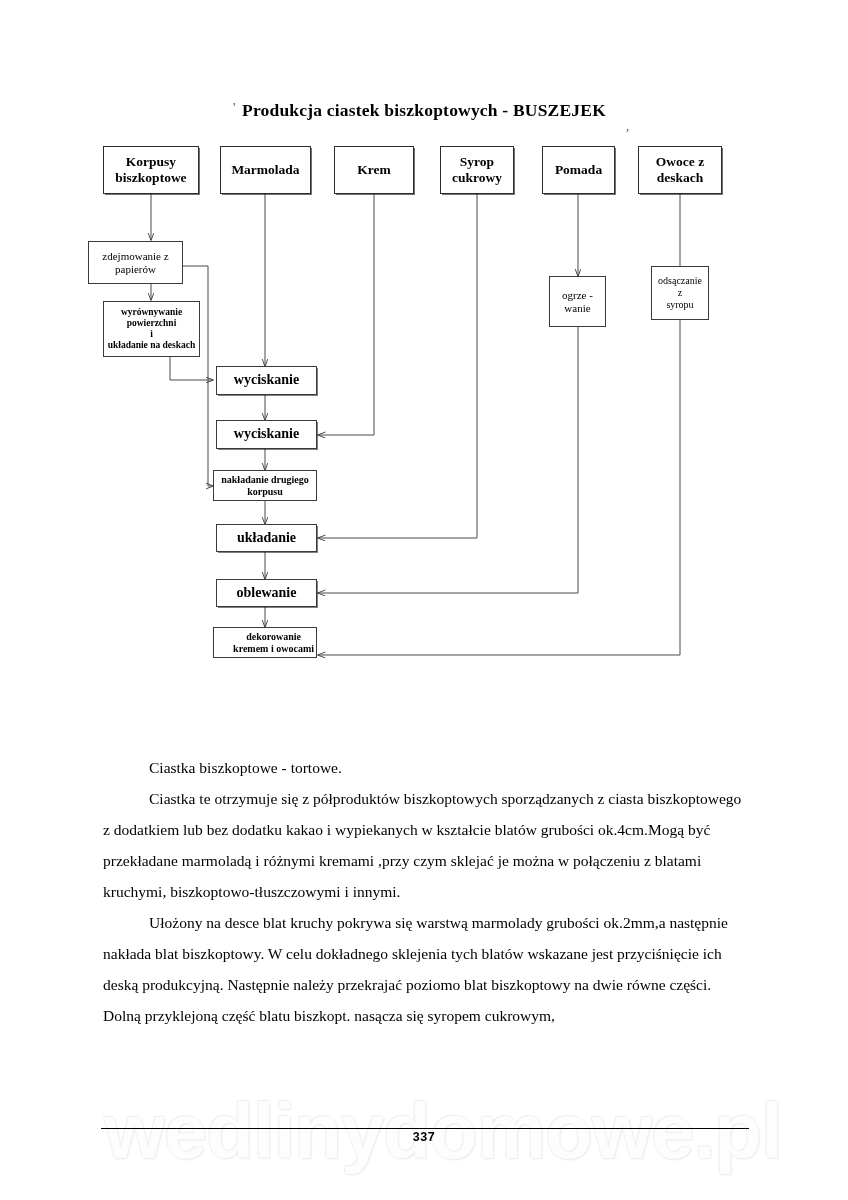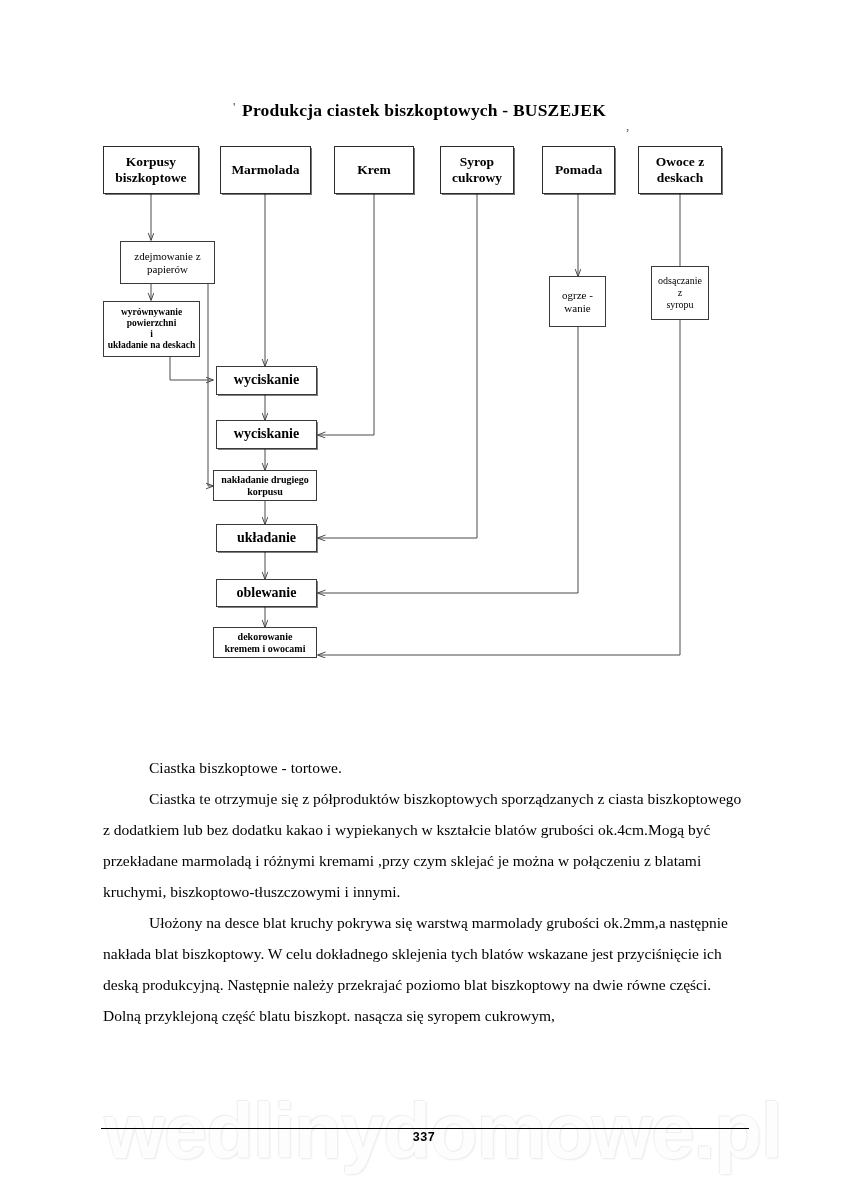--- a/index.html
+++ b/index.html
@@ -161,21 +161,21 @@
         </div>
     </div>
 
     <div class="node hdr" style="left:638px;top:146px;width:84px;height:48px;">
       <div>
         <span>Owoce z</span>
         <span>deskach</span>
       </div>
     </div>
 
-    <div class="node plain" style="left:120px;top:241px;width:95px;height:43px;">
+    <div class="node plain" style="left:88px;top:241px;width:95px;height:43px;">
       <div>
         <span>zdejmowanie z</span>
         <span>papierów</span>
       </div>
     </div>
 
     <div class="node small" style="left:103px;top:301px;width:97px;height:56px;">
       <div>
         <span>wyrównywanie</span>
         <span>powierzchni</span>
@@ -208,21 +208,21 @@
           <span>układanie</span>
         </div>
     </div>
 
     <div class="node strong" style="left:216px;top:579px;width:101px;height:28px;">
       <div>
           <span>oblewanie</span>
         </div>
     </div>
 
-    <div class="node tiny" style="left:213px;top:627px;width:104px;height:31px;">
+    <div class="node tiny" style="left:213px;top:627px;width:104px;height:31px;justify-content:flex-end;">
       <div>
         <span>dekorowanie</span>
         <span>kremem i owocami</span>
       </div>
     </div>
 
     <div class="node plain" style="left:549px;top:276px;width:57px;height:51px;">
       <div>
         <span>ogrze -</span>
         <span>wanie</span>

